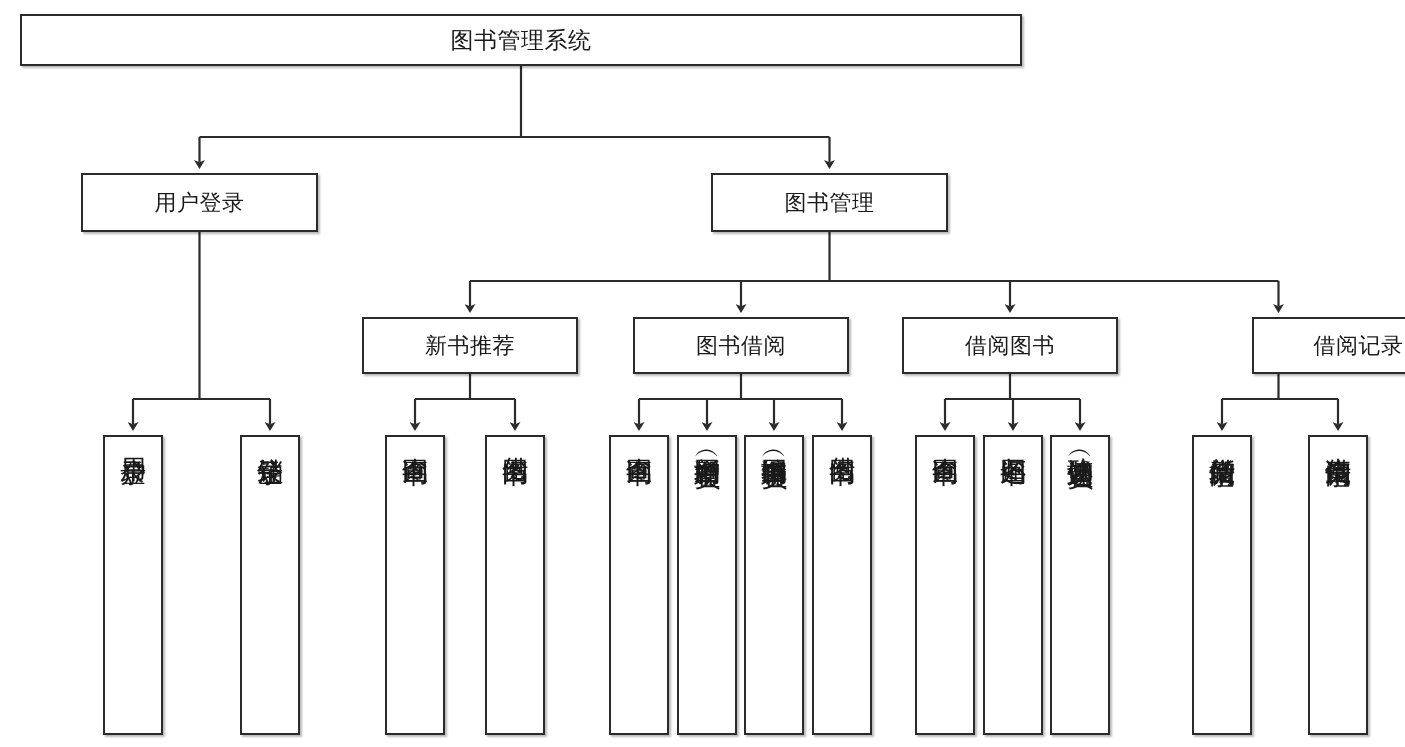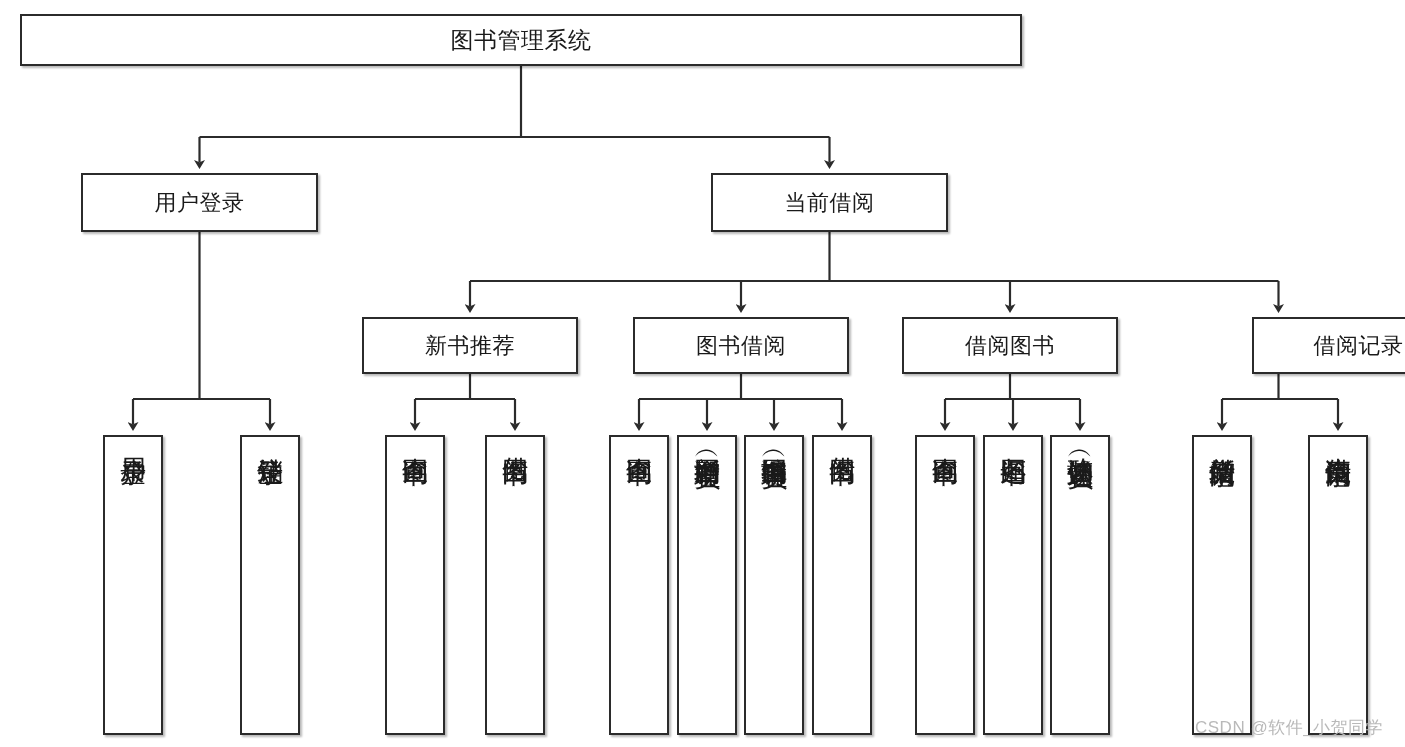--- a/index.html
+++ b/index.html
@@ -120,21 +120,21 @@
       </g>
   </svg>
   <div id="nodes-layer">
       <div class="node-box horizontal root" style="left: 20px; top: 14px; width: 1002px; height: 52px;">
         <span class="node-label">图书管理系统</span>
       </div>
       <div class="node-box horizontal" style="left: 81px; top: 173px; width: 237px; height: 59px;">
         <span class="node-label">用户登录</span>
       </div>
       <div class="node-box horizontal" style="left: 711px; top: 173px; width: 237px; height: 59px;">
-        <span class="node-label">当前借阅</span>
+        <span class="node-label">图书管理</span>
       </div>
       <div class="node-box horizontal" style="left: 362px; top: 317px; width: 216px; height: 57px;">
         <span class="node-label">新书推荐</span>
       </div>
       <div class="node-box horizontal" style="left: 633px; top: 317px; width: 216px; height: 57px; align-items: center;">
         <span class="node-label">图书借阅</span>
       </div>
       <div class="node-box horizontal" style="left: 902px; top: 317px; width: 216px; height: 57px;">
         <span class="node-label">借阅图书</span>
       </div>
@@ -174,14 +174,13 @@
       <div class="node-box vertical" style="left: 1050px; top: 435px; width: 60px; height: 300px;">
         <span class="node-label">确认归还（管理员）</span>
       </div>
       <div class="node-box vertical" style="left: 1192px; top: 435px; width: 60px; height: 300px;">
         <span class="node-label">新增借阅记录</span>
       </div>
       <div class="node-box vertical" style="left: 1308px; top: 435px; width: 60px; height: 300px;">
         <span class="node-label">查询借阅记录</span>
       </div>
     </div>
-  <div class="watermark" style="left: 1195px; top: 716px;">CSDN @软件_小贺同学</div>
 </div>
 
 </body></html>

